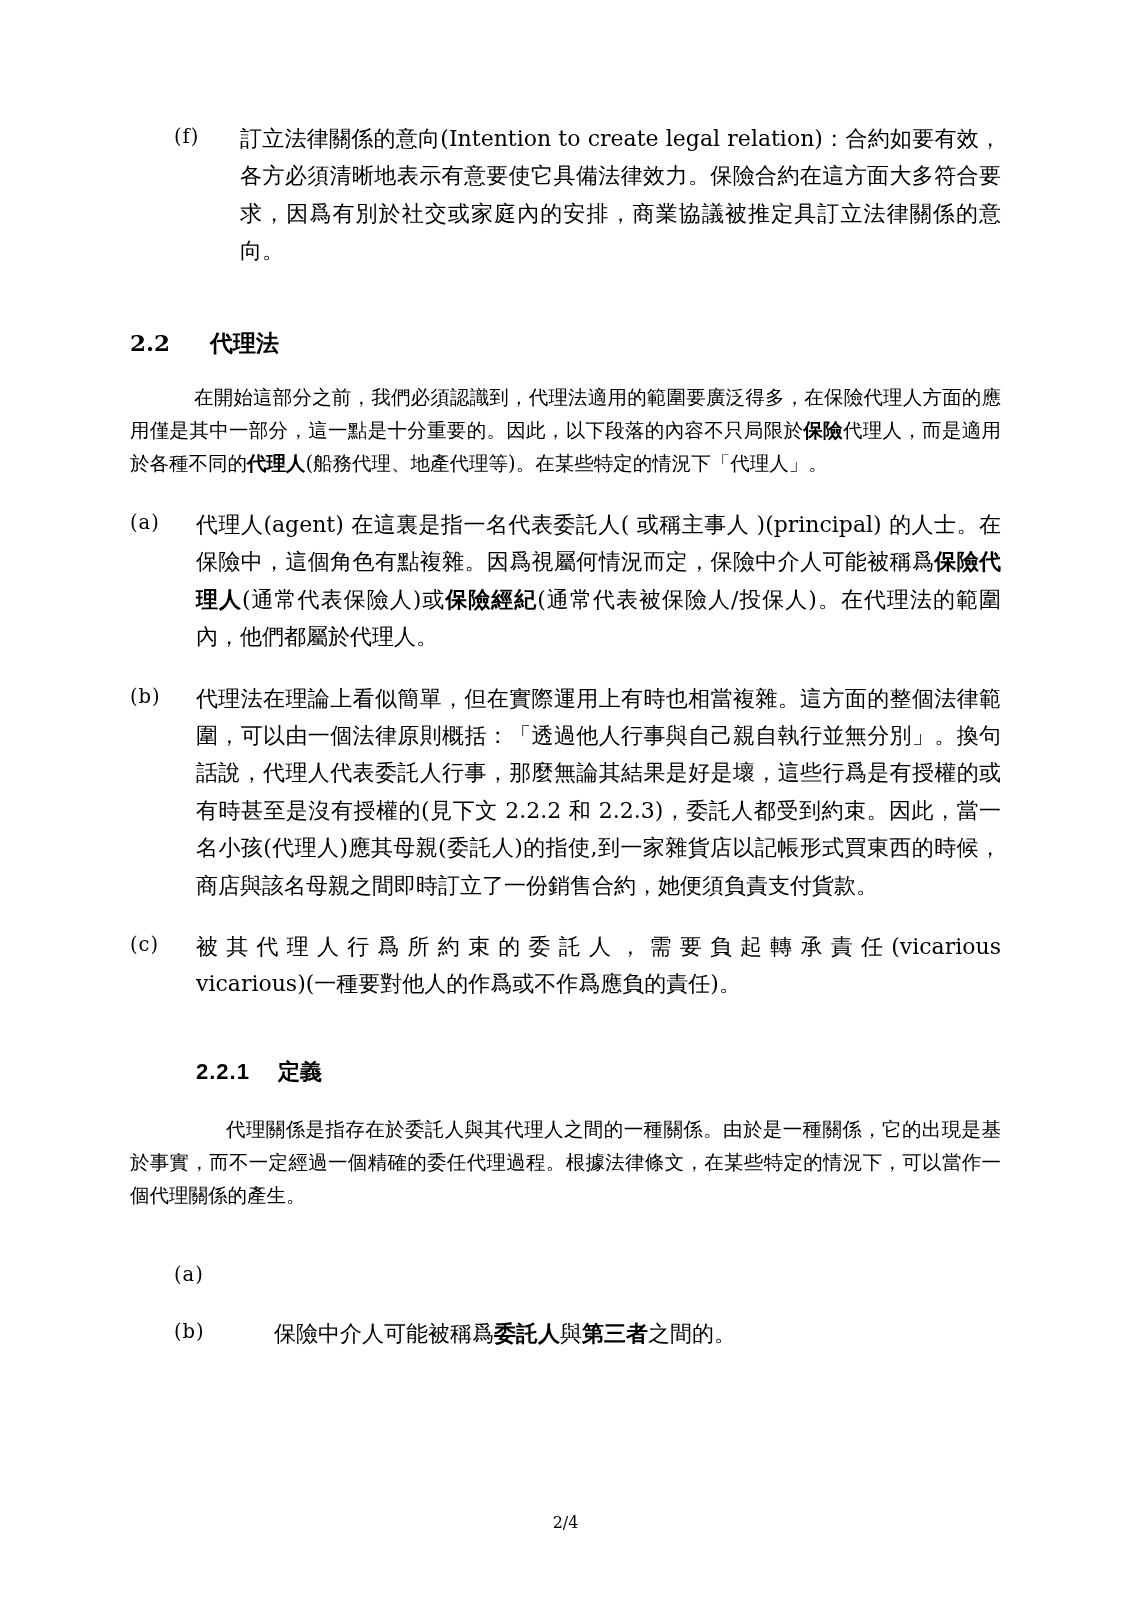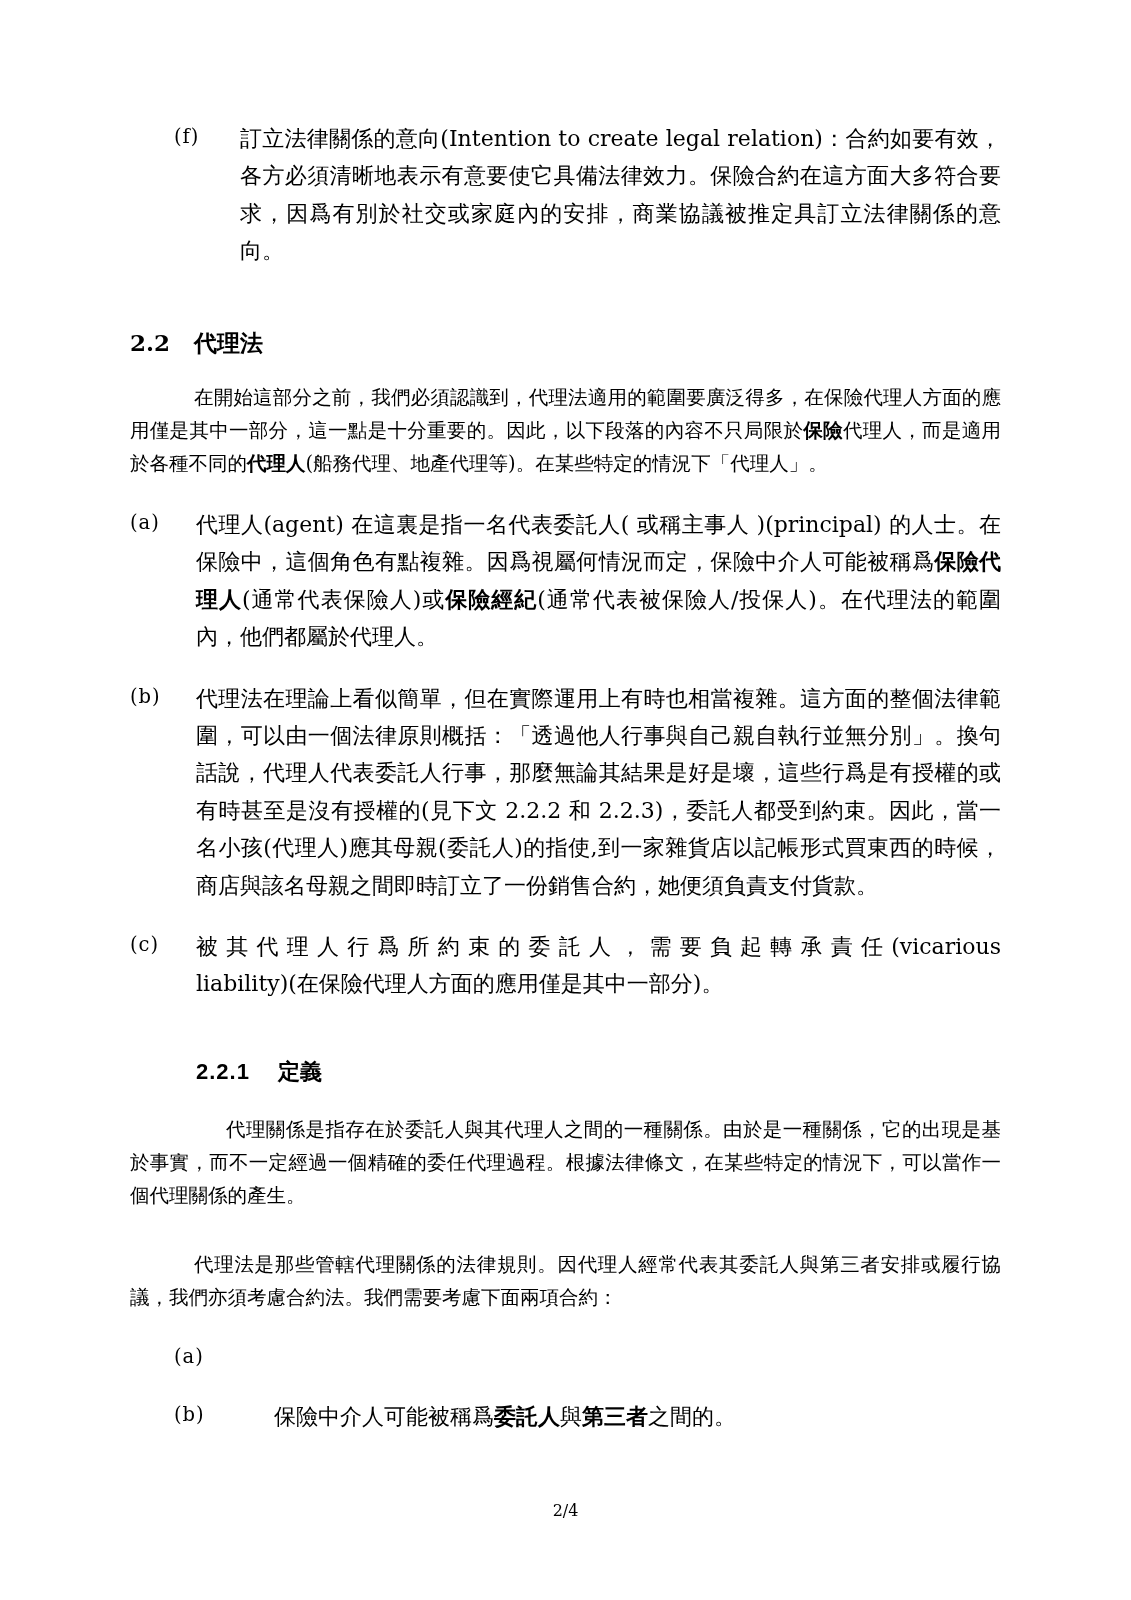--- a/index.html
+++ b/index.html
@@ -61,21 +61,21 @@
   .item-sub { margin-left: 44px; }
   .item-sub .marker { width: 100px; }
 
   h2.section {
     font-size: 23px;
     font-weight: bold;
     margin: 34px 0 22px 0;
     letter-spacing: 0px;
     font-family: "DejaVu Serif", "Liberation Serif", serif;
   }
-  h2.section .num { margin-right: 24px; text-align: center; }
+  h2.section .num { margin-right: 40px; text-align: center; }
 
   h3.subsection {
     font-size: 22px;
     font-weight: bold;
     margin: 54px 0 26px 0;
     padding-left: 66px;
     font-family: Liberation Sans, sans-serif;
   }
   h3.subsection .num { margin-right: 28px; letter-spacing: 1px; }
 
@@ -84,21 +84,21 @@
   }
   p.indent2 { text-indent: 64px; }
   p.indent3 { text-indent: 96px; }
 
   b.hl { font-weight: bold; }
 
   .footer {
     position: absolute;
     left: 0;
     right: 0;
-    bottom: 80px;
+    bottom: 68px;
     text-align: center;
     font-size: 16px;
     font-family: "DejaVu Serif", "Liberation Serif", serif;
   }
 
   .spacer-sm { height: 10px; }
   .spacer-md { height: 20px; }
 </style>
 </head>
 <body>
@@ -129,32 +129,31 @@
 
   <div class="item item-abc">
     <span class="marker">(b)</span>
     <span class="body">代理法在理論上看似簡單，但在實際運用上有時也相當複雜。這方面的整個法律範圍，可以由一個法律原則概括：「透過他人行事與自己親自執行並無分別」。換句話說，代理人代表委託人行事，那麼無論其結果是好是壞，這些行爲是有授權的或有時甚至是沒有授權的(見下文 2.2.2 和 2.2.3)，委託人都受到約束。因此，當一名小孩(代理人)應其母親(委託人)的指使,到一家雜貨店以記帳形式買東西的時候，商店與該名母親之間即時訂立了一份銷售合約，她便須負責支付貨款。</span>
   </div>
 
   <div class="spacer-sm"></div>
 
   <div class="item item-abc">
     <span class="marker">(c)</span>
-    <span class="body">被 其 代 理 人 行 爲 所 約 束 的 委 託 人 ， 需 要 負 起 轉 承 責 任 (vicarious liability)(在保險代理人方面的應用僅是其中一部分)。</span>
+    <span class="body">被 其 代 理 人 行 爲 所 約 束 的 委 託 人 ， 需 要 負 起 轉 承 責 任 (vicarious vicarious)(一種要對他人的作爲或不作爲應負的責任)。</span>
   </div>
 
   <h3 class="subsection">
     <span class="num">2.2.1</span><span>定義</span>
   </h3>
 
   <p class="para block indent3">代理關係是指存在於委託人與其代理人之間的一種關係。由於是一種關係，它的出現是基於事實，而不一定經過一個精確的委任代理過程。根據法律條文，在某些特定的情況下，可以當作一個代理關係的產生。</p>
 
   <div class="spacer-md"></div>
 
-  <p class="para block indent2">代理法是那些管轄代理關係的法律規則。因代理人經常代表其委託人與第三者安排或履行協議，我們亦須考慮合約法。我們需要考慮下面兩項合約：</p>
 
   <div class="spacer-sm"></div>
 
   <div class="item item-sub">
     <span class="marker">(a)</span>
   </div>
 
   <div class="spacer-sm"></div>
 
   <div class="item item-sub">

